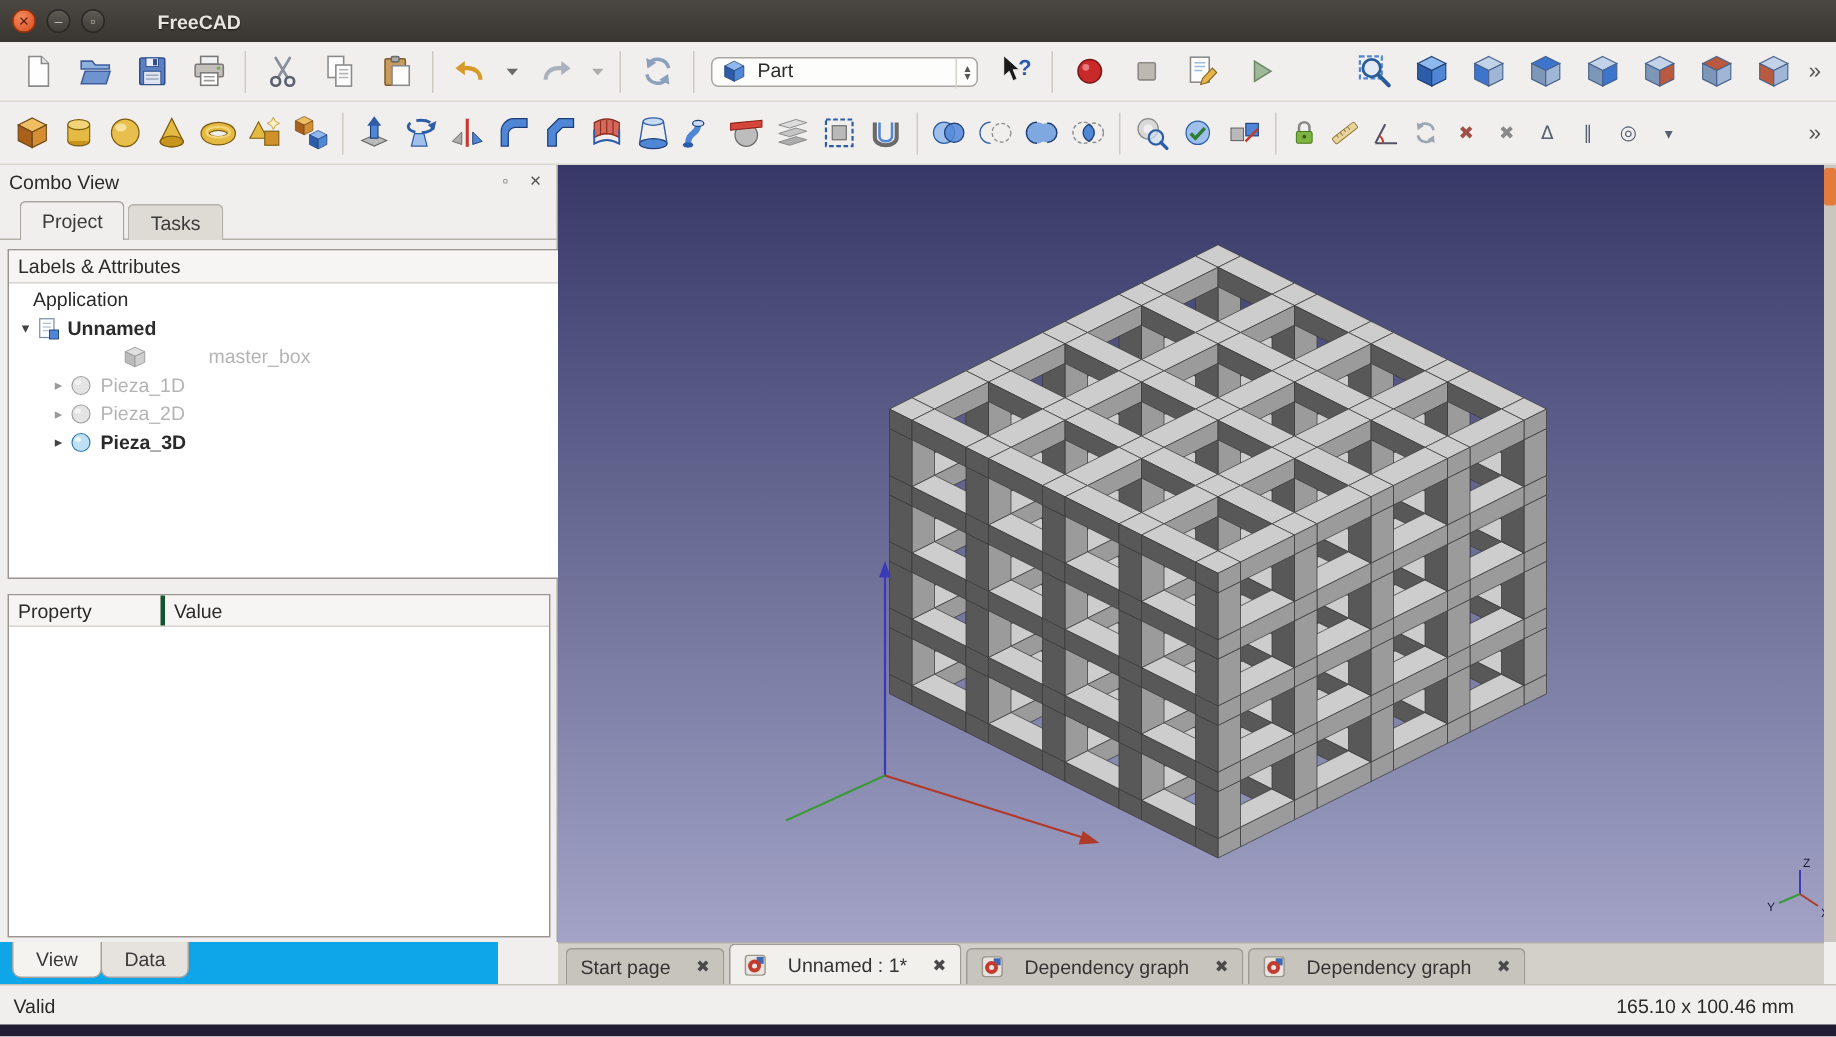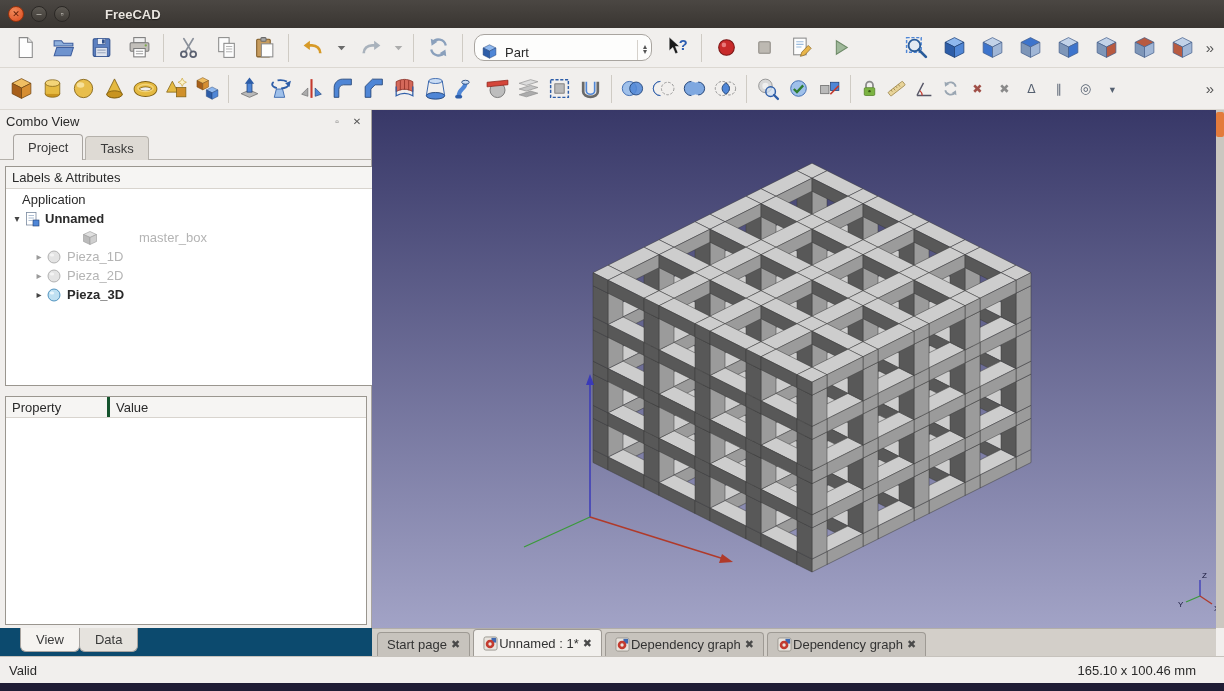--- a/index.html
+++ b/index.html
@@ -23,22 +23,22 @@
   .tb-btn{width:34px;height:34px;margin:0 2px;border-radius:3px;display:flex;align-items:center;justify-content:center;flex:0 0 auto}
   .tb-btn svg{width:25px;height:25px}
   #toolbar-part .tb-btn{width:29px;margin:0 1px}
   #toolbar-part .tb-btn.small{width:25px}
   #toolbar-part .tb-btn.small svg{width:21px;height:21px}
   .tb-btn.narrow{width:15px}
   .tb-btn.narrow svg{width:13px;height:13px}
   .tb-sep{width:1px;height:28px;background:#CFCBC4;margin:0 5px;flex:0 0 auto}
   .tb-spacer{flex:1 1 auto}
   .tb-overflow{font-size:15px;color:#555;padding:0 4px;flex:0 0 auto}
-  .combo{height:27px;min-width:178px;background:#FDFDFC;border:1px solid #A9A5A0;border-radius:10px;
-    display:flex;align-items:flex-end;padding:0 4px 0 6px;margin:0 6px;flex:0 0 auto}
+  .combo{height:20px;min-width:178px;background:#FDFDFC;border:1px solid #A9A5A0;border-radius:5px;
+    display:flex;align-items:flex-start;padding:0 4px 0 6px;margin:0 6px;flex:0 0 auto}
   .combo svg{width:17px;height:17px;margin-right:7px}
   .combo-text{flex:1}
   .combo-spin{display:flex;flex-direction:column;line-height:.6;font-size:8px;color:#555;
     border-left:1px solid #D5D1CB;padding-left:5px;margin-left:6px;height:20px;justify-content:center}
 
   
   .left-panel{position:absolute;left:0;top:110px;width:372px;height:518px;background:#F1EFED;border-right:1px solid #A8A4A0}
   .panel-header{height:22px;display:flex;align-items:center;padding:0 6px}
   .panel-header-title{flex:1}
   .panel-hbtn{width:16px;height:16px;display:flex;align-items:center;justify-content:center;
@@ -56,27 +56,27 @@
   .tree-row .ticon svg{width:16px;height:16px}
   .tree-row.bold .lbl{font-weight:bold}
   .tree-row.disabled .lbl{color:#B4B4B4}
   .tree-row.disabled .exp{color:#9a9a9a}
   .prop-box{position:absolute;left:5px;top:286px;width:362px;height:229px;background:#fff;border:1px solid #9A968F}
   .prop-head{display:flex;height:21px;background:#F6F5F3;border-bottom:1px solid #D8D4CE}
   .prop-col1{width:104px;padding-left:6px;border-right:3px solid #14532d;display:flex;align-items:center}
   .prop-col2{flex:1;padding-left:6px;display:flex;align-items:center}
 
   
-  .bottom-band-left{position:absolute;left:0;top:628px;width:372px;height:28px;background:#0c4a6e;display:flex;align-items:flex-start;padding-left:20px}
+  .bottom-band-left{position:absolute;left:0;top:628px;width:332px;height:28px;background:#0ea5e9;display:flex;align-items:flex-start;padding-left:8px}
   .side-tab{height:24px;padding:0 15px;display:flex;align-items:center;background:#E6E3DE;border:1px solid #A8A4A0;
     border-top:none;border-radius:0 0 6px 6px;margin-right:-1px;color:#3a3a3a}
   .side-tab.active{background:#F5F3F0}
   .doc-tabs{position:absolute;left:372px;top:628px;width:844px;height:28px;background:#D3CFC9;
     border-top:1px solid #B2AEA8;display:flex;align-items:flex-end;padding-left:5px}
-  .doc-tab{height:24px;display:flex;align-items:center;gap:1px;padding:0 9px;background:#C7C3BD;
+  .doc-tab{height:24px;display:flex;align-items:center;gap:14px;padding:0 9px;background:#C7C3BD;
     border:1px solid #9E9A94;border-bottom:none;border-radius:4px 4px 0 0;margin-right:3px;color:#333}
   .doc-tab.active{background:#F2F0ED;height:27px}
   .doc-tab-icon svg{width:15px;height:15px;display:block}
   .doc-tab-close{font-size:11px;color:#4a4a4a;margin-left:3px}
 
   
   .statusbar{position:absolute;left:0;top:656px;width:1224px;height:27px;background:#F1EFED;
     border-top:1px solid #C6C2BC;display:flex;align-items:center;justify-content:space-between;padding:0 28px 0 9px}
   .bottom-strip{position:absolute;left:0;top:683px;width:1224px;height:8px;background:#201D35}
 

